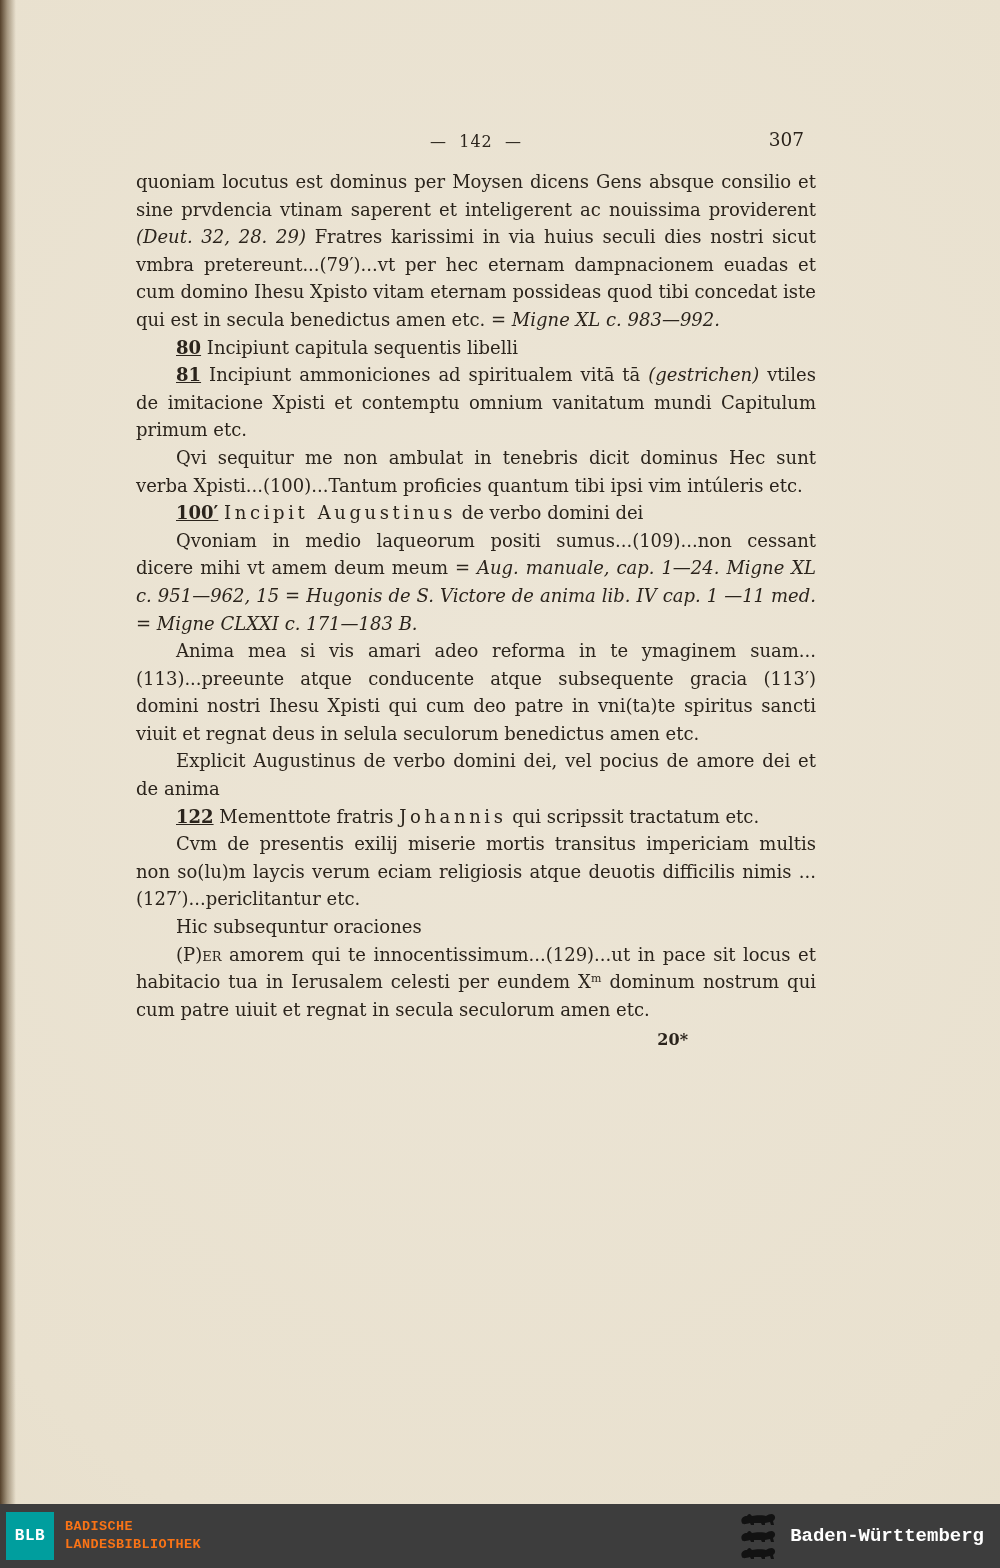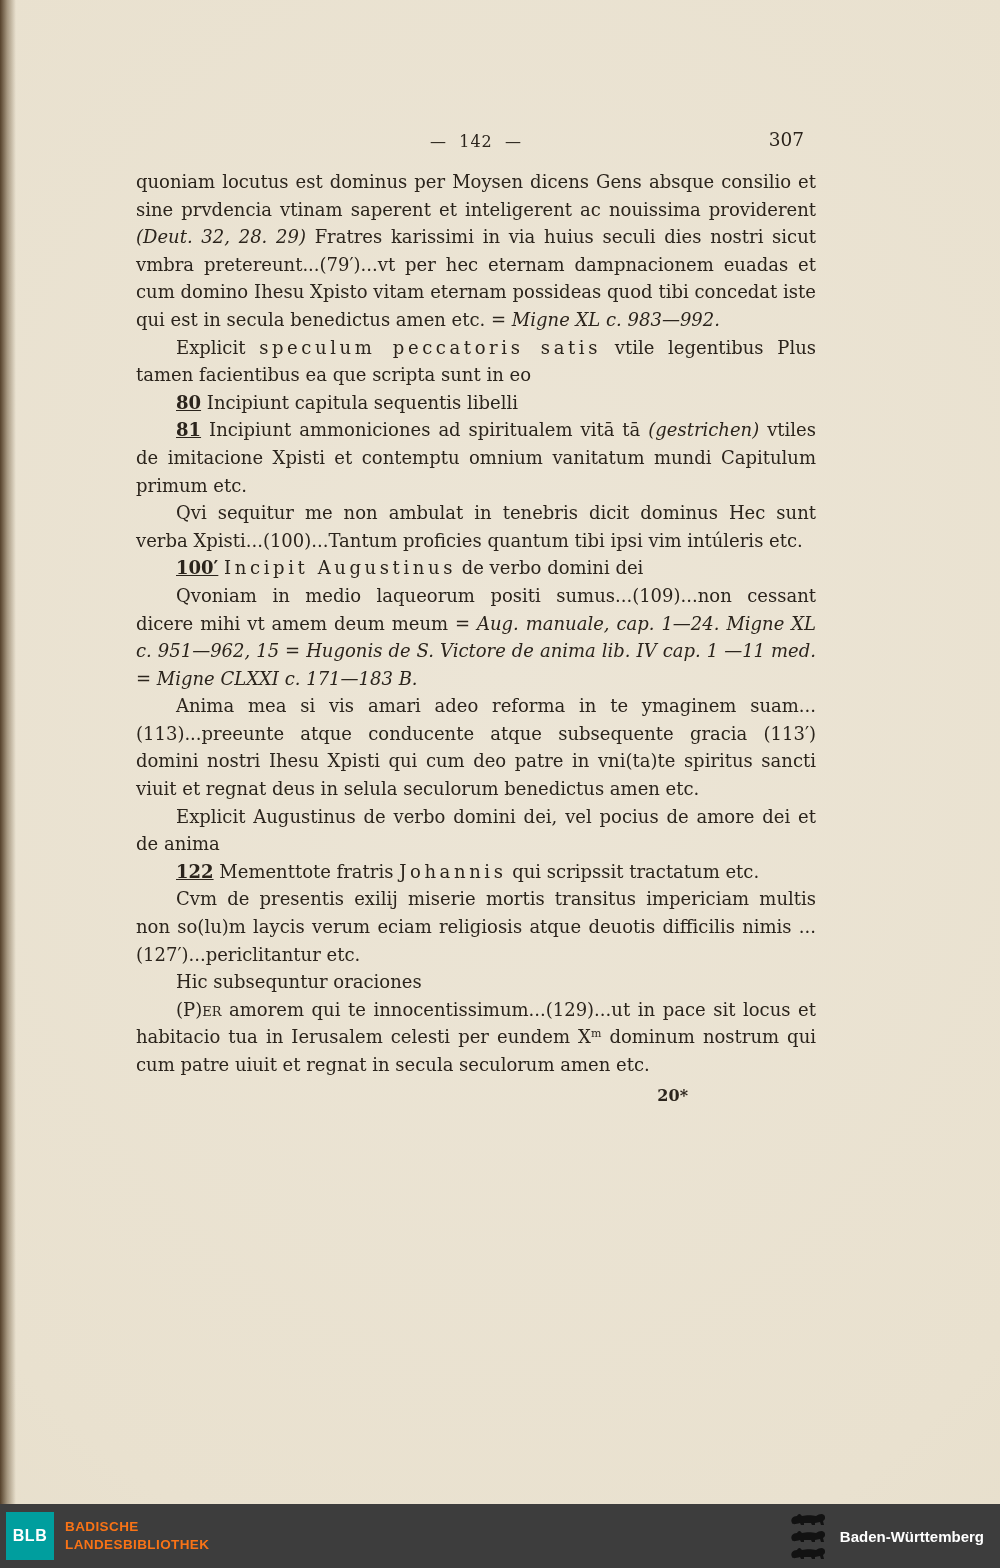--- a/index.html
+++ b/index.html
@@ -23,51 +23,50 @@
   .para.indent{text-indent:40px;}
   .bd{font-weight:bold;text-decoration:underline;}
   .it{font-style:italic;}
   .sp{letter-spacing:.2em;}
   .sup{font-size:11px;vertical-align:6px;line-height:0;}
   .sc{font-variant:small-caps;}
   .sig{text-align:right;padding-right:128px;margin-top:3px;font-size:16px;font-weight:bold;}
   .footer{
     position:absolute;left:0;right:0;bottom:0;height:64px;background:#3d3d3d;
     display:flex;align-items:center;
-    font-family:Liberation Sans, sans-serif;
+    font-family:Liberation Mono, monospace;
   }
   .blb{
     width:48px;height:48px;background:#009e9e;margin-left:6px;flex:0 0 auto;
     display:flex;align-items:center;justify-content:center;
     color:#ffffff;font-weight:bold;font-size:16px;letter-spacing:.5px;
   }
   .libname{
     margin-left:11px;color:#f97316;font-weight:bold;font-size:13.5px;
     line-height:1.3;letter-spacing:.4px;
   }
   .spacer{flex:1;}
   .arms{margin-right:10px;flex:0 0 auto;}
-  .region{color:#ffffff;font-weight:600;font-size:15px;margin-right:16px;}
+  .region{color:#ffffff;font-weight:600;font-size:19px;margin-right:16px;}
 </style>
 </head>
 <body>
 
 <div class="page">
 
   <div class="edge"></div>
 
   <div class="content">
     <div class="pagehead">
       <span class="hnum">—  142  —</span>
       <span class="pnum">307</span>
     </div>
 
     <div id="text-block">
         <p class="para"><span>quoniam locutus est dominus per Moysen dicens Gens absque consilio et sine prvdencia vtinam saperent et inteligerent ac nouissima providerent </span><span class="it">(Deut. 32, 28. 29)</span><span> Fratres karissimi in via huius seculi dies nostri sicut vmbra pretereunt...(79′)...vt per hec eternam dampnacionem euadas et cum domino Ihesu Xpisto vitam eternam possideas quod tibi concedat iste qui est in secula benedictus amen etc. = </span><span class="it">Migne XL c. 983—992.</span></p>
-        <p class="para indent"><span>Explicit </span><span class="sp">speculum peccatoris satis</span><span> vtile legentibus Plus tamen facientibus ea que scripta sunt in eo</span></p>
         <p class="para indent"><span class="bd">80</span><span> Incipiunt capitula sequentis libelli</span></p>
         <p class="para indent"><span class="bd">81</span><span> Incipiunt ammoniciones ad spiritualem vitā tā </span><span class="it">(gestrichen)</span><span> vtiles de imitacione Xpisti et contemptu omnium vanitatum mundi Capitulum primum etc.</span></p>
         <p class="para indent"><span>Qvi sequitur me non ambulat in tenebris dicit dominus Hec sunt verba Xpisti...(100)...Tantum proficies quantum tibi ipsi vim intúleris etc.</span></p>
         <p class="para indent"><span class="bd">100′</span><span> </span><span class="sp">Incipit Augustinus</span><span> de verbo domini dei</span></p>
         <p class="para indent"><span>Qvoniam in medio laqueorum positi sumus...(109)...non cessant dicere mihi vt amem deum meum = </span><span class="it">Aug. manuale, cap. 1—24. Migne XL c. 951—962, 15 = Hugonis de S. Victore de anima lib. IV cap. 1 —11 med. = Migne CLXXI c. 171—183 B.</span></p>
         <p class="para indent"><span>Anima mea si vis amari adeo reforma in te ymaginem suam... (113)...preeunte atque conducente atque subsequente gracia (113′) domini nostri Ihesu Xpisti qui cum deo patre in vni(ta)te spiritus sancti viuit et regnat deus in selula seculorum benedictus amen etc.</span></p>
         <p class="para indent"><span>Explicit Augustinus de verbo domini dei, vel pocius de amore dei et de anima</span></p>
         <p class="para indent"><span class="bd">122</span><span> Mementtote fratris </span><span class="sp">Johannis</span><span> qui scripssit tractatum etc.</span></p>
         <p class="para indent"><span>Cvm de presentis exilij miserie mortis transitus impericiam multis non so(lu)m laycis verum eciam religiosis atque deuotis difficilis nimis ...(127′)...periclitantur etc.</span></p>
         <p class="para indent"><span>Hic subsequntur oraciones</span></p>

